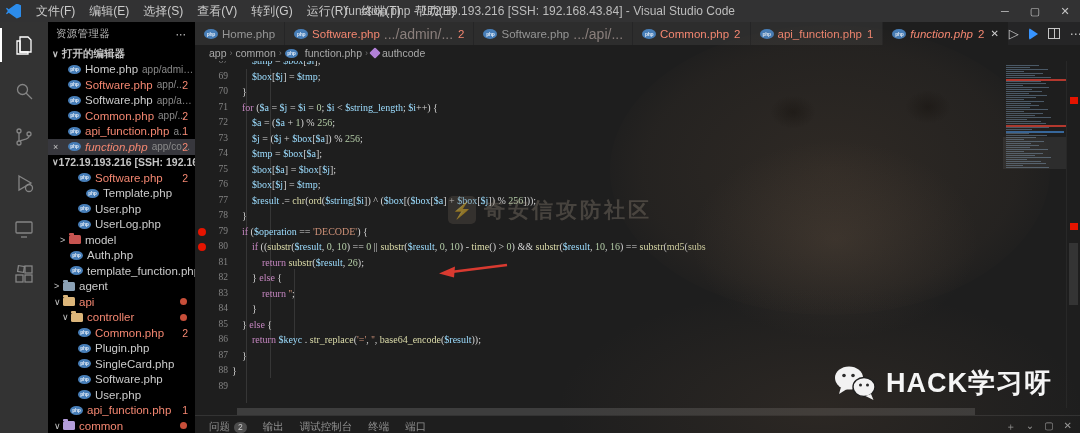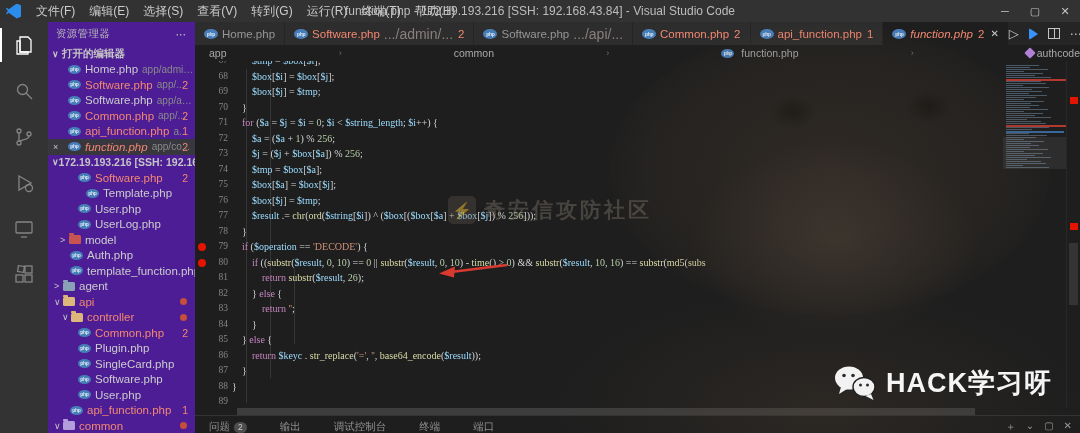--- a/index.html
+++ b/index.html
@@ -20,21 +20,21 @@
   .win-btn { width:30px; height:22px; display:flex; align-items:center; justify-content:center; font-size:11px; color:#c5c5c5;}
   
   #main { position:absolute; top:22px; left:0; right:0; bottom:0; display:flex; }
   
   #activitybar { width:48px; background:#333333; display:flex; flex-direction:column; }
   .act-icon { height:46px; display:flex; align-items:center; justify-content:center; color:#858585; position:relative;}
   .act-icon.active { color:#fff; }
   .act-icon.active::before { content:""; position:absolute; left:0; top:6px; bottom:6px; width:2px; background:#fff; }
   .act-icon svg { width:22px; height:22px; stroke:currentColor; fill:none; stroke-width:1.3; }
   
-  #sidebar { width:147px; background:#4c1d95; overflow:hidden; position:relative; font-size:11px; }
+  #sidebar { width:147px; background:#000000; overflow:hidden; position:relative; font-size:11px; }
   #sidebar-title { height:24px; display:flex; align-items:center; padding:0 8px; color:#b8b8b8; font-size:10.5px; letter-spacing:.3px;}
   #sidebar-title .more { margin-left:auto; letter-spacing:1px; color:#c5c5c5; }
   .section-header { height:15.5px; display:flex; align-items:center; font-weight:bold; color:#c5c5c5; font-size:10.5px; padding-left:4px; white-space:nowrap; overflow:hidden;}
   .section-header .chev { width:10px; font-size:9px; color:#c5c5c5; }
   .sb-row { height:15.5px; display:flex; align-items:center; white-space:nowrap; position:relative; font-size:11.5px; color:#cccccc; cursor:pointer;}
   .sb-row.active { background:#37373d; }
   .sb-row .close-x { position:absolute; left:5px; font-size:9px; color:#c5c5c5; }
   .sb-row .chev { font-size:9px; color:#c5c5c5; width:9px; display:inline-block; }
   .php-icon { display:inline-block; width:13px; height:9px; border-radius:50%;
     background:#477eb8; color:#dfe9f5; font-size:5px; font-weight:bold; line-height:9px; text-align:center;
@@ -54,21 +54,21 @@
   .tab.active { background:#1e1e1e; color:#f48771; }
   .tab .php-icon { width:14px; height:10px; line-height:10px;}
   .tab .tab-path { font-size:14px; color:#8a7f7c; margin-left:4px;}
   .tab .tab-badge { margin-left:5px; color:#f48771; }
   .tab .tab-close { margin-left:6px; color:#d0d0d0; font-size:10px; }
   #tab-actions { margin-left:auto; display:flex; align-items:center; gap:10px; padding-right:10px; color:#c5c5c5;}
   #tab-actions .ta { font-size:12px; cursor:pointer; }
   .runcode-ic { width:0; height:0; border-left:9px solid #3794ff; border-top:6px solid transparent; border-bottom:6px solid transparent; border-radius:2px;}
   .split-ic { width:12px; height:11px; border:1px solid #c5c5c5; position:relative; display:inline-block;}
   .split-ic::after{ content:""; position:absolute; left:5px; top:0; bottom:0; width:1px; background:#c5c5c5;}
-  #breadcrumb { height:16px; display:flex; align-items:center; font-size:10.5px; color:#a9a9a9; padding-left:14px; gap:3px;justify-content:space-between;}
+  #breadcrumb { height:16px; display:flex; align-items:center; font-size:10.5px; color:#a9a9a9; padding-left:14px; gap:3px;}
   #breadcrumb .sep { color:#6e6e6e; font-size:9px; }
   .crumb { display:flex; align-items:center; gap:3px; cursor:pointer;}
   .sym-ic { width:8px; height:8px; background:#b180d7; transform:rotate(45deg); border-radius:1px; display:inline-block;}
   
   #codearea { position:absolute; top:39px; left:0; right:0; bottom:25px; overflow:hidden; }
   #codelines { position:absolute; top:-8px; left:0; right:86px; font-family:Liberation Serif, serif; font-size:10px; }
   .cl { height:15.5px; line-height:15.5px; position:relative; white-space:pre; overflow:hidden;}
   .cl .ln { position:absolute; left:12px; width:21px; text-align:right; color:#858585; font-size:9.5px;}
   .cl .bp { position:absolute; left:3px; top:4px; width:8px; height:8px; border-radius:50%; background:#e51400;}
   .cl .ct { display:block; padding-left:27px; }
@@ -368,21 +368,20 @@
             <span>authcode</span>
           </div>
         </div>
 
       <div id="codearea">
         <div class="indent-guide" style="left:51px; top:8px; bottom:5px;"></div>
         <div class="indent-guide" style="left:75px; top:8px; bottom:30px;"></div>
         <div class="indent-guide" style="left:99px; top:208px; height:75px;"></div>
         <div id="codelines">
             <div class="cl"><span class="ln">67</span><span class="ct"><span class="tk-o">            </span><span class="tk-v">$tmp</span><span class="tk-o"> = </span><span class="tk-v">$box</span><span class="tk-o">[</span><span class="tk-v">$i</span><span class="tk-o">];</span></span></div>
-            <div class="cl"><span class="ln">68</span><span class="ct"><span class="tk-o">            </span><span class="tk-v">$box</span><span class="tk-o">[</span><span class="tk-v">$i</span><span class="tk-o">] = </span><span class="tk-v">$box</span><span class="tk-o">[</span><span class="tk-v">$j</span><span class="tk-o">];</span></span></div>
             <div class="cl"><span class="ln">69</span><span class="ct"><span class="tk-o">            </span><span class="tk-v">$box</span><span class="tk-o">[</span><span class="tk-v">$j</span><span class="tk-o">] = </span><span class="tk-v">$tmp</span><span class="tk-o">;</span></span></div>
             <div class="cl"><span class="ln">70</span><span class="ct"><span class="tk-o">        }</span></span></div>
             <div class="cl"><span class="ln">71</span><span class="ct"><span class="tk-o">        </span><span class="tk-k">for</span><span class="tk-o"> (</span><span class="tk-v">$a</span><span class="tk-o"> = </span><span class="tk-v">$j</span><span class="tk-o"> = </span><span class="tk-v">$i</span><span class="tk-o"> = </span><span class="tk-n">0</span><span class="tk-o">; </span><span class="tk-v">$i</span><span class="tk-o"> &lt; </span><span class="tk-v">$string_length</span><span class="tk-o">; </span><span class="tk-v">$i</span><span class="tk-o">++) {</span></span></div>
             <div class="cl"><span class="ln">72</span><span class="ct"><span class="tk-o">            </span><span class="tk-v">$a</span><span class="tk-o"> = (</span><span class="tk-v">$a</span><span class="tk-o"> + </span><span class="tk-n">1</span><span class="tk-o">) % </span><span class="tk-n">256</span><span class="tk-o">;</span></span></div>
             <div class="cl"><span class="ln">73</span><span class="ct"><span class="tk-o">            </span><span class="tk-v">$j</span><span class="tk-o"> = (</span><span class="tk-v">$j</span><span class="tk-o"> + </span><span class="tk-v">$box</span><span class="tk-o">[</span><span class="tk-v">$a</span><span class="tk-o">]) % </span><span class="tk-n">256</span><span class="tk-o">;</span></span></div>
             <div class="cl"><span class="ln">74</span><span class="ct"><span class="tk-o">            </span><span class="tk-v">$tmp</span><span class="tk-o"> = </span><span class="tk-v">$box</span><span class="tk-o">[</span><span class="tk-v">$a</span><span class="tk-o">];</span></span></div>
             <div class="cl"><span class="ln">75</span><span class="ct"><span class="tk-o">            </span><span class="tk-v">$box</span><span class="tk-o">[</span><span class="tk-v">$a</span><span class="tk-o">] = </span><span class="tk-v">$box</span><span class="tk-o">[</span><span class="tk-v">$j</span><span class="tk-o">];</span></span></div>
             <div class="cl"><span class="ln">76</span><span class="ct"><span class="tk-o">            </span><span class="tk-v">$box</span><span class="tk-o">[</span><span class="tk-v">$j</span><span class="tk-o">] = </span><span class="tk-v">$tmp</span><span class="tk-o">;</span></span></div>
             <div class="cl"><span class="ln">77</span><span class="ct"><span class="tk-o">            </span><span class="tk-v">$result</span><span class="tk-o"> .= </span><span class="tk-f">chr</span><span class="tk-o">(</span><span class="tk-f">ord</span><span class="tk-o">(</span><span class="tk-v">$string</span><span class="tk-o">[</span><span class="tk-v">$i</span><span class="tk-o">]) ^ (</span><span class="tk-v">$box</span><span class="tk-o">[(</span><span class="tk-v">$box</span><span class="tk-o">[</span><span class="tk-v">$a</span><span class="tk-o">] + </span><span class="tk-v">$box</span><span class="tk-o">[</span><span class="tk-v">$j</span><span class="tk-o">]) % </span><span class="tk-n">256</span><span class="tk-o">]));</span></span></div>
             <div class="cl"><span class="ln">78</span><span class="ct"><span class="tk-o">        }</span></span></div>
@@ -464,21 +463,21 @@
           <line x1="72" y1="5" x2="16" y2="12" stroke="#d93a30" stroke-width="2.6"></line>
           <path d="M4 13.5 L20 6.5 L19 17.5 Z" fill="#d93a30"></path>
         </svg>
       </div>
 
       <div id="hscroll">
           <div class="slider"></div>
         </div>
 
       <div id="panel">
-        <div id="panel-tabs-holder" style="display:flex; gap:33px;">
+        <div id="panel-tabs-holder" style="display:flex; gap:16px;">
             <div class="panel-tab">
               <span>问题</span>
               <span class="panel-badge">2</span>
             </div>
             <div class="panel-tab">
               <span>输出</span>
             </div>
             <div class="panel-tab">
               <span>调试控制台</span>
             </div>

